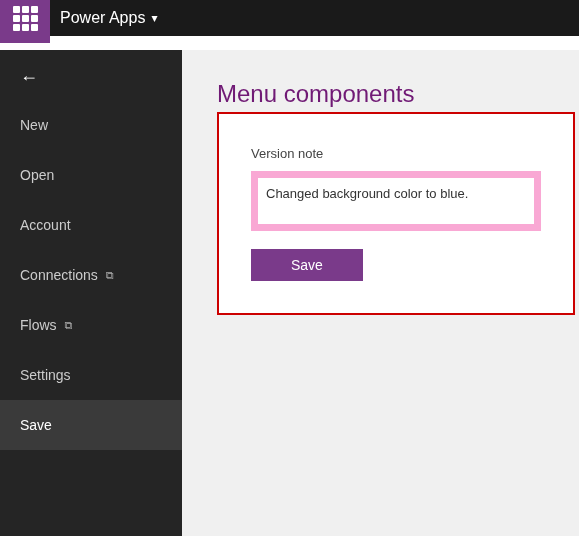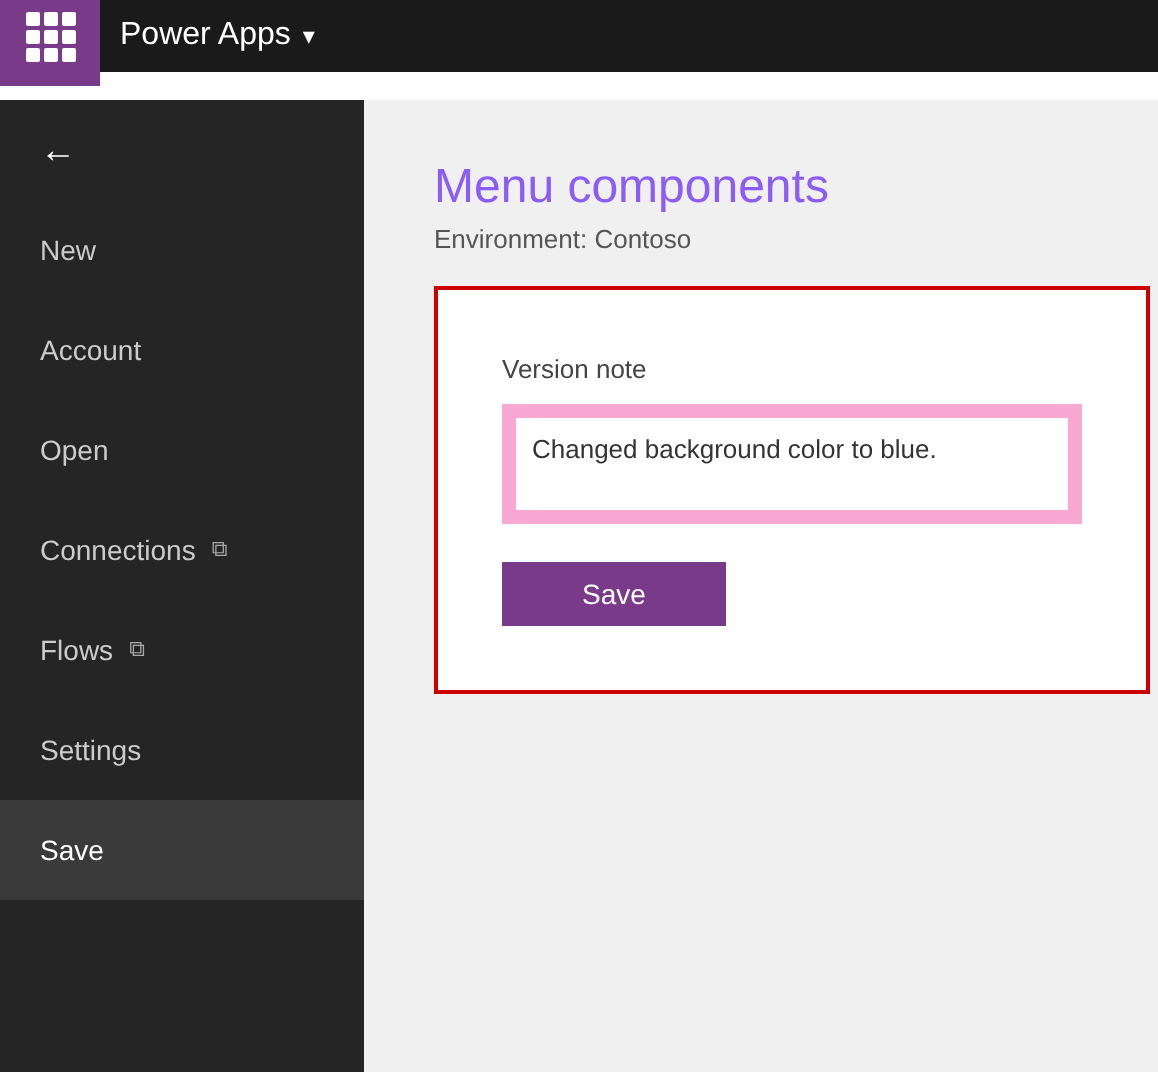--- a/index.html
+++ b/index.html
@@ -101,21 +101,21 @@
       color: white;
     }
     .sidebar-item-icon {
       margin-left: 8px;
       font-size: 11px;
       color: #aaaaaa;
     }
 
     
     .page-title {
-      color: #8b5cf6;
+      color: #701a75;
       font-size: 24px;
       font-weight: 300;
       margin-bottom: 4px;
     }
     .environment-text {
       color: #555;
       font-size: 13px;
       margin-bottom: 16px;
     }
     .saved-text {
@@ -182,44 +182,43 @@
 
 <div class="sidebar">
   <div class="sidebar-back">
     <span class="back-arrow">←</span>
   </div>
 
   <div class="sidebar-item">
     <span>New</span>
   </div>
   <div class="sidebar-item">
+    <span>Open</span>
+  </div>
+  <div class="sidebar-item">
     <span>Account</span>
-  </div>
-  <div class="sidebar-item">
-    <span>Open</span>
   </div>
   <div class="sidebar-item">
     <span>Connections</span>
     <span class="sidebar-item-icon">⧉</span>
   </div>
   <div class="sidebar-item">
     <span>Flows</span>
     <span class="sidebar-item-icon">⧉</span>
   </div>
   <div class="sidebar-item">
     <span>Settings</span>
   </div>
   <div class="sidebar-item active">
     <span>Save</span>
   </div>
 </div>
 
 <div class="main-content">
   <h1 class="page-title">Menu components</h1>
-  <p class="environment-text">Environment: Contoso</p>
 
   <div class="version-panel">
     <div class="version-label">Version note</div>
     <textarea class="version-textarea" style="">Changed background color to blue.</textarea>
     <br>
     <button class="save-button">Save</button>
   </div>
 </div>
 
 </body></html>

